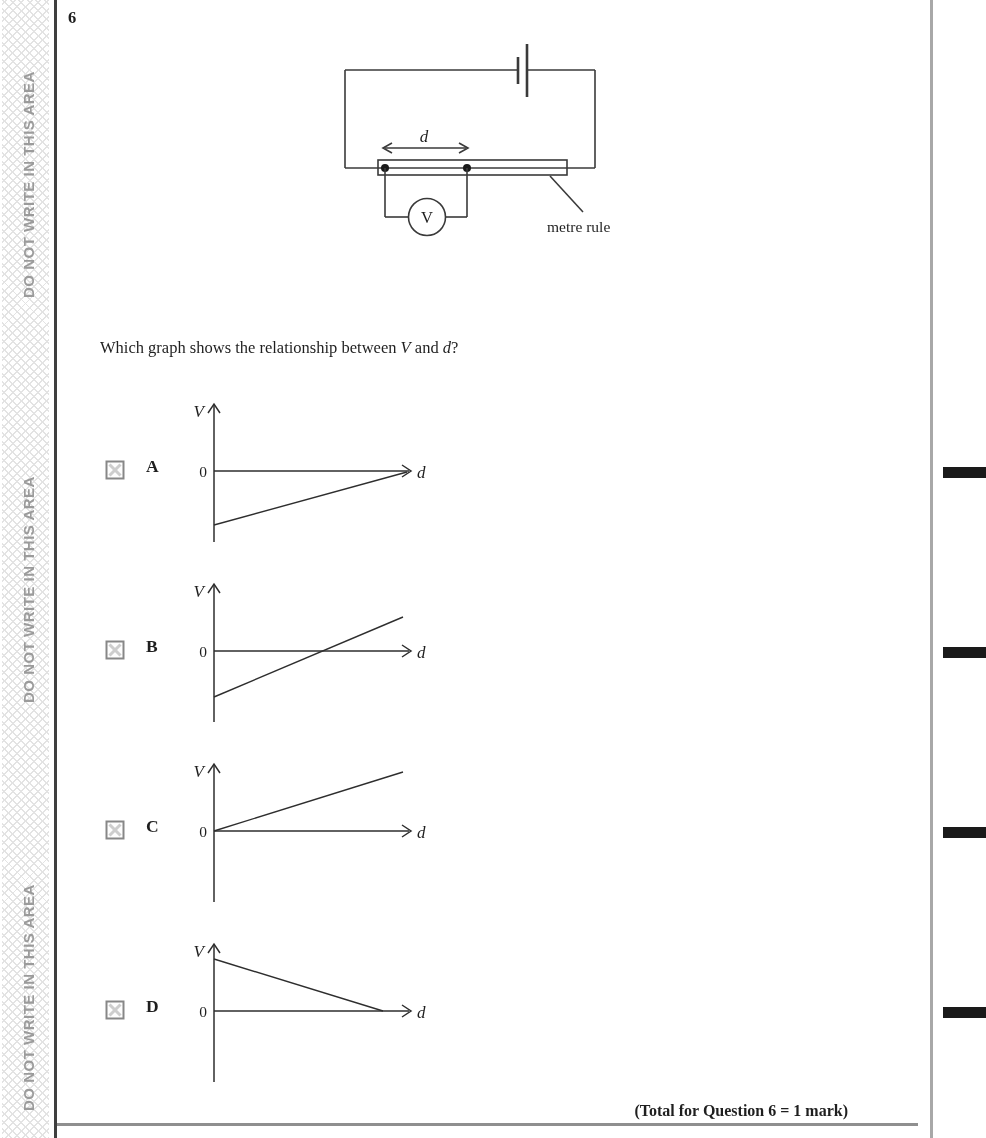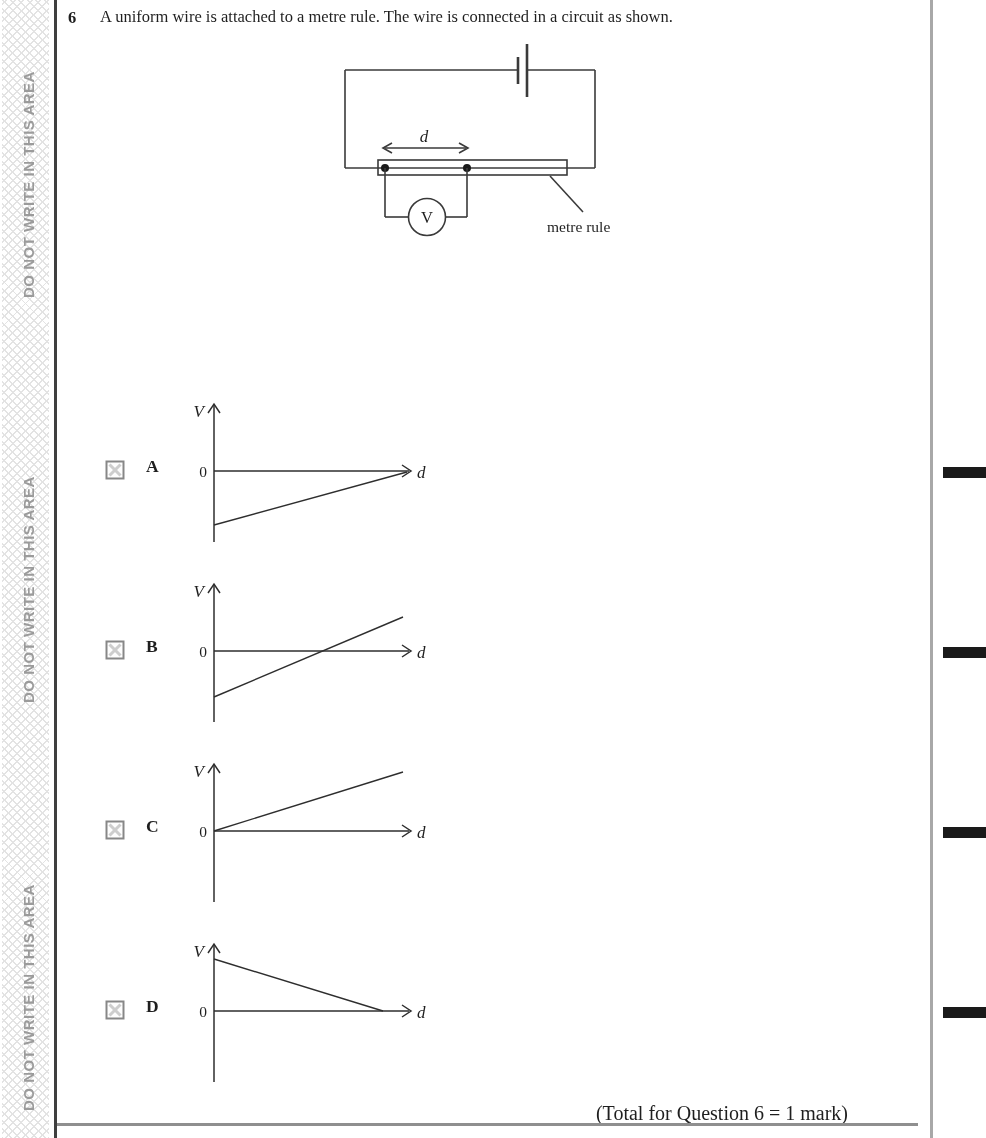--- a/index.html
+++ b/index.html
@@ -44,41 +44,40 @@
   .checkbox{position:absolute;left:105px;top:64px;cursor:pointer;}
   .opt-letter{position:absolute;left:146px;top:59px;width:24px;font-size:17.5px;font-weight:bold;
               line-height:22px;}
   .graph{position:absolute;left:190px;top:0;}
   .graph .ax{stroke:#2e2e2e;stroke-width:1.5px;fill:none;}
   .graph .dataline{stroke:#2e2e2e;stroke-width:1.4px;}
   .graph text{fill:#1f1f1f;font-family:"Liberation Serif",serif;}
   .graph .ital{font-style:italic;font-size:17px;}
   .graph .zero{font-size:15.5px;}
 
-  .total{position:absolute;right:138px;top:1102px;margin:0;font-size:20px;font-weight:normal;}
+  .total{position:absolute;right:138px;top:1102px;margin:0;font-size:16px;font-weight:bold;}
   .bottom-rule{position:absolute;left:57px;top:1123px;width:861px;height:2.5px;background:#8f8f8f;}
 </style>
 </head>
 <body>
 
 <div id="page">
 
   <div class="hatch"></div>
   <div class="wm wm1">DO NOT WRITE IN THIS AREA</div>
   <div class="wm wm2">DO NOT WRITE IN THIS AREA</div>
   <div class="wm wm3">DO NOT WRITE IN THIS AREA</div>
   <div class="vline-left"></div>
   <div class="vline-right"></div>
   <div class="anchor a1"></div>
   <div class="anchor a2"></div>
   <div class="anchor a3"></div>
   <div class="anchor a4"></div>
 
   <div class="qnum">6</div>
-  <p class="body-text intro">A uniform wire is attached to a metre rule. The wire is connected in a circuit as shown.</p>
 
   <svg class="circuit" width="300" height="200">
 
     <line class="w" x1="5" y1="30" x2="178" y2="30"></line>
     <line class="w" x1="187" y1="30" x2="255" y2="30"></line>
     <line class="w" x1="5" y1="30" x2="5" y2="128"></line>
     <line class="w" x1="255" y1="30" x2="255" y2="128"></line>
     <line class="w" x1="5" y1="128" x2="255" y2="128"></line>
 
     <line class="cell" x1="178" y1="17" x2="178" y2="44"></line>
@@ -99,20 +98,21 @@
     <line class="w" x1="45" y1="108" x2="126" y2="108"></line>
     <polyline class="w" points="52,103 43,108 52,113"></polyline>
     <polyline class="w" points="119,103 128,108 119,113"></polyline>
     <text class="ital" x="84" y="102" text-anchor="middle" font-size="17" font-style="italic">d</text>
 
     <line class="w" x1="210" y1="136" x2="243" y2="172"></line>
     <text x="207" y="192" font-size="15.5">metre rule</text>
   </svg>
 
 
+  <p class="body-text p2"><span>Which graph shows the relationship between </span><span class="var">V</span><span> and </span><span class="var">d</span><span>?</span></p>
 
   <div class="option opt-a">
     <svg class="checkbox" width="20" height="20">
       <rect x="1.5" y="1.5" width="17" height="17" fill="#fdfdfd" stroke="#878787" stroke-width="2"></rect>
       <g>
         <line x1="4.5" y1="4.5" x2="15.5" y2="15.5" stroke="#cdcdcd" stroke-width="3"></line>
         <line x1="15.5" y1="4.5" x2="4.5" y2="15.5" stroke="#cdcdcd" stroke-width="3"></line>
       </g>
     </svg>
     <div class="opt-letter">A</div>

